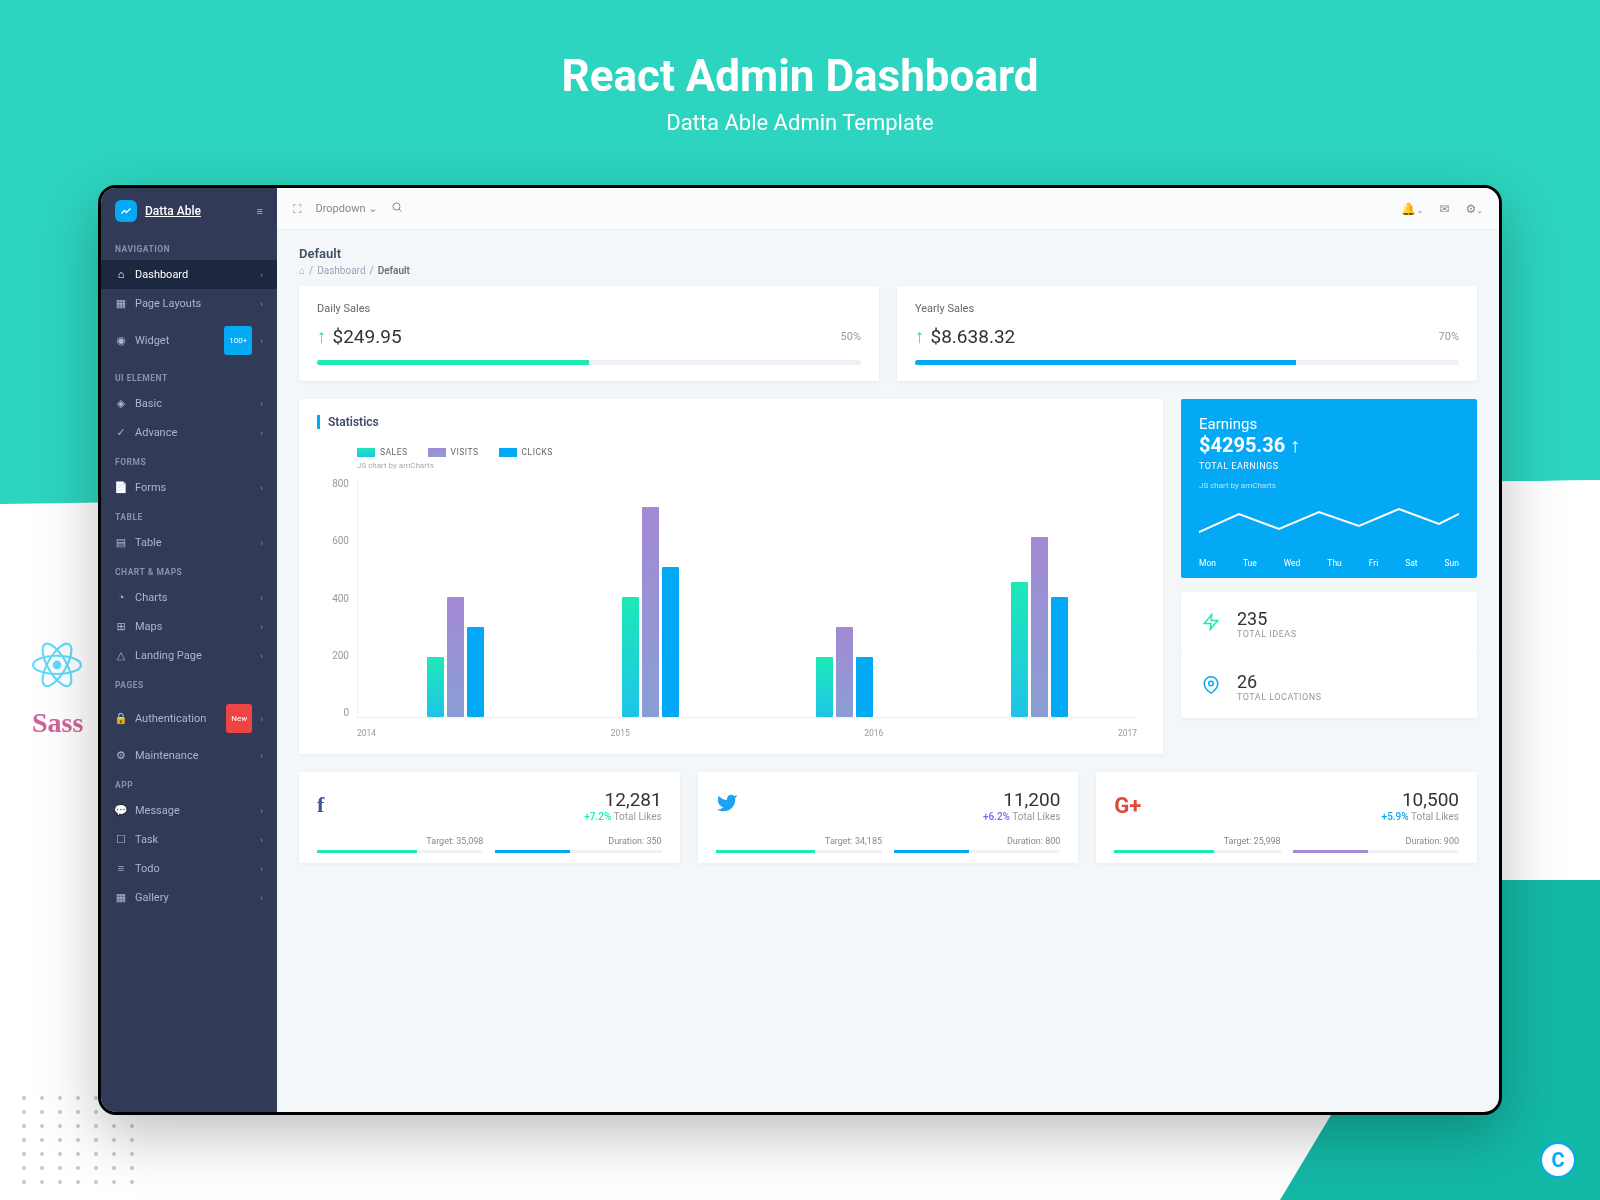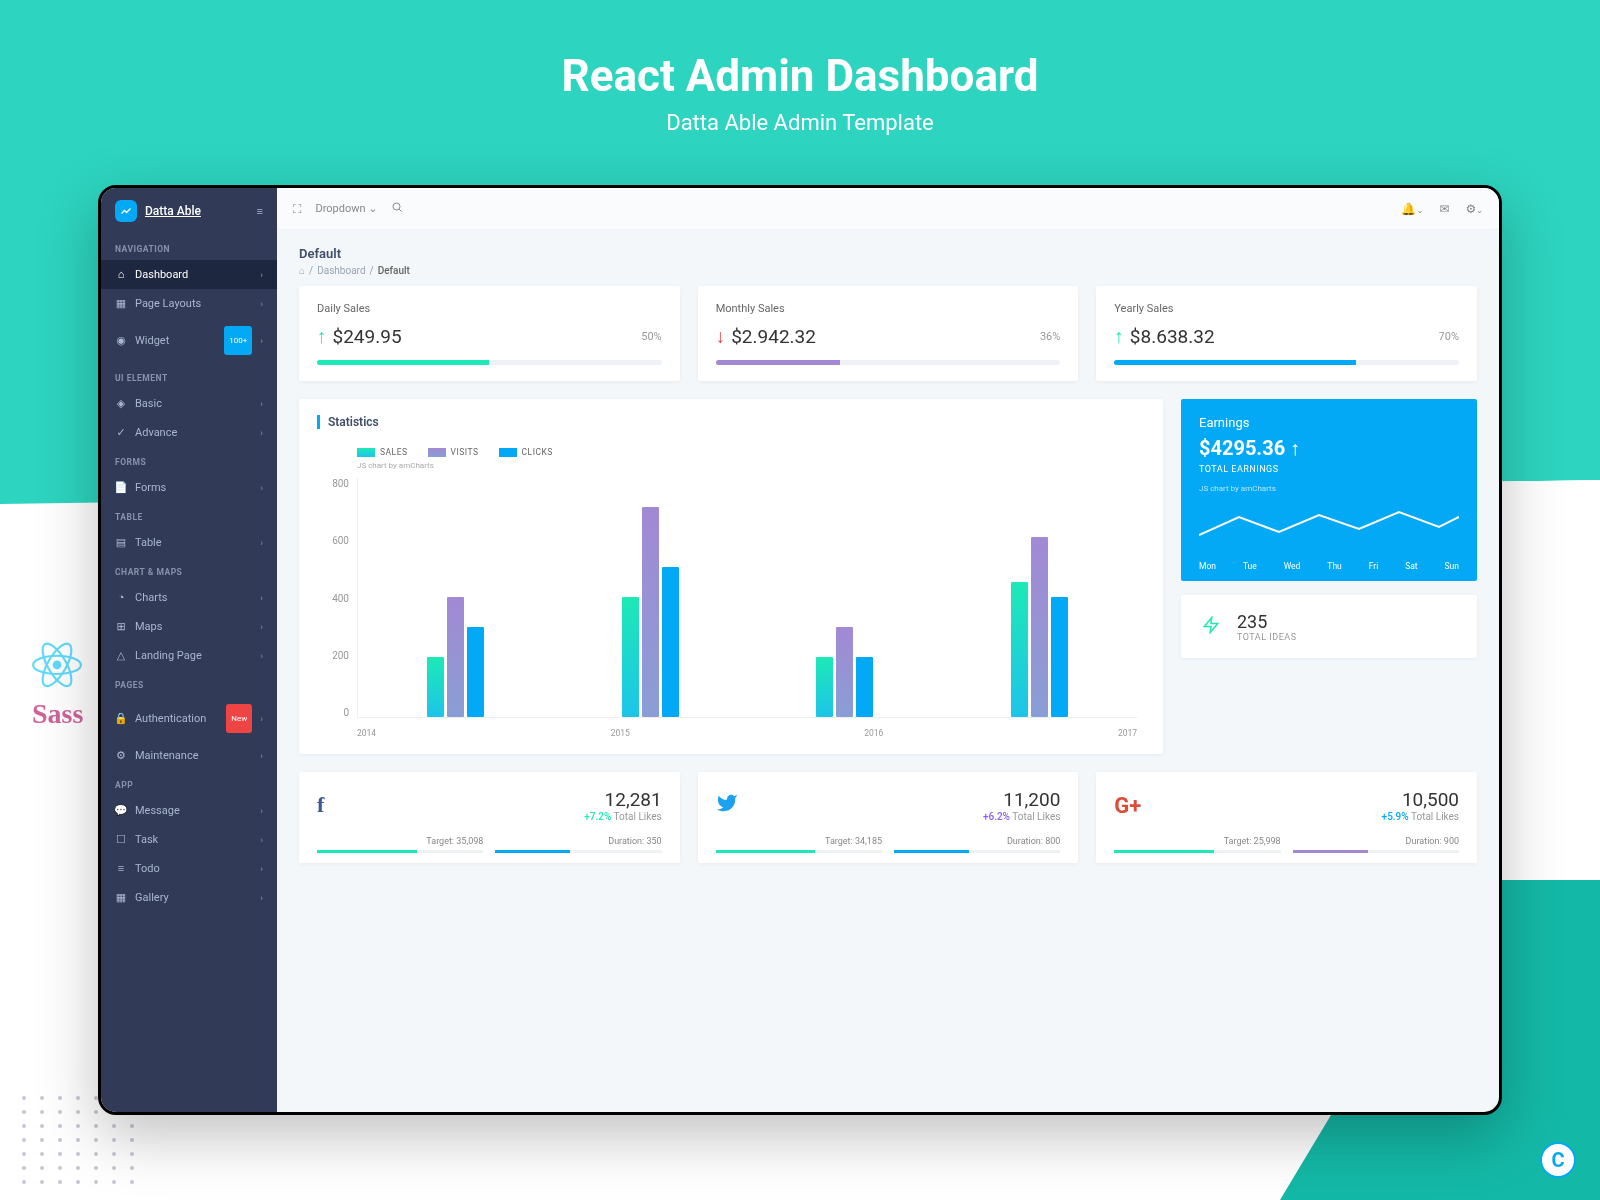--- a/index.html
+++ b/index.html
@@ -68,21 +68,21 @@
 .plot { position:absolute; left:40px; right:8px; top:0; bottom:20px; border-left:1px solid #eee; border-bottom:1px solid #eee; display:flex; justify-content:space-around; align-items:flex-end; }
 .x-axis { position:absolute; left:40px; right:8px; bottom:0; display:flex; justify-content:space-between; font-size:8.5px; color:#999; }
 .bar-group { display:flex; gap:3px; align-items:flex-end; }
 .bar-col { width:17px; border-radius:1px; }
 .grad-teal { background:linear-gradient(180deg,#1de9b6,#1dc4e9); }
 .grad-purple { background:linear-gradient(180deg,#a389d4,#899ed4); }
 .fill-blue { background:#04a9f5; }
 
 .side-col { width:296px; display:flex; flex-direction:column; gap:14px; }
 .earnings { background:#04a9f5; color:#fff; padding:16px 18px 10px; border-radius:2px; }
-.earnings .label { font-size:13px; margin-bottom:6px; }
+.earnings .label { font-size:15px; }
 .earnings .val { font-size:20px; font-weight:700; }
 .earnings .sub { font-size:9px; margin-top:4px; letter-spacing:.5px; }
 .earnings .credit2 { font-size:8px; opacity:.7; margin-top:10px; }
 .spark { margin-top:14px; }
 .week { display:flex; justify-content:space-between; font-size:8.5px; margin-top:10px; }
 .stat-tile { background:#fff; border-radius:2px; padding:16px 18px; display:flex; align-items:center; gap:14px; box-shadow:0 1px 4px rgba(0,0,0,.05); }
 .stat-tile .ico { width:24px; text-align:center; font-size:16px; }
 .stat-tile .num { font-size:18px; color:#333; }
 .stat-tile .txt { font-size:9px; color:#999; letter-spacing:.5px; }
 
@@ -95,21 +95,21 @@
 .social-num .t { font-size:10px; color:#999;text-align:center; }
 .social-num .t .delta { font-weight:500; }
 .social-stats { display:flex; gap:12px; margin-top:14px; }
 .social-half { flex:1; }
 .social-half .lab { font-size:9px; color:#888; text-align:right; margin-bottom:4px; }
 .social-half .sbar { height:3px; background:#eef1f6; }
 .social-half .sbar-fill { height:100%; }
 
 .decor { position:absolute; left:32px; top:640px; z-index:5; }
 .react-logo { width:50px; height:50px; }
-.sass-logo { color:#cf649a; font-family:cursive; font-size:28px; font-weight:700; margin-top:4px; }
+.sass-logo { color:#cf649a; font-family:cursive; font-size:28px; font-weight:700; margin-top:13px; }
 .dots { position:absolute; left:22px; bottom:16px; display:grid; grid-template-columns:repeat(7,8px); gap:10px; z-index:5; }
 .dot { width:4px; height:4px; border-radius:50%; background:#c7c7d4; }
 .corner-c { position:absolute; right:24px; bottom:22px; width:36px; height:36px; border-radius:50%; background:#fff; border:2px solid #04a9f5; display:flex; align-items:center; justify-content:center; color:#04a9f5; font-size:20px; font-weight:700; z-index:30; }
 </style>
 </head>
 <body>
 
 <div class="hero-bg"></div>
 <div class="hero-overlay"></div>
 <div class="hero-accent"></div>
@@ -326,33 +326,20 @@
                 <span class="arrow-up">↑</span>
                 <span>$249.95</span>
               </div>
               <div class="pct">50%</div>
             </div>
     <div class="bar">
               <div class="bar-fill" style="width:50%;background:#1de9b6"></div>
             </div>
           </div>
           <div class="card sales-card">
-            <div class="label">Monthly Sales</div>
-    <div class="val-row">
-              <div class="val">
-                <span class="arrow-down">↓</span>
-                <span>$2.942.32</span>
-              </div>
-              <div class="pct">36%</div>
-            </div>
-    <div class="bar">
-              <div class="bar-fill" style="width:36%;background:#a389d4"></div>
-            </div>
-          </div>
-          <div class="card sales-card">
             <div class="label">Yearly Sales</div>
     <div class="val-row">
               <div class="val">
                 <span class="arrow-up">↑</span>
                 <span>$8.638.32</span>
               </div>
               <div class="pct">70%</div>
             </div>
     <div class="bar">
               <div class="bar-fill" style="width:70%;background:#04a9f5"></div>
@@ -442,20 +429,30 @@
           <div id="tiles-root">
               <div class="stat-tile">
                 <div class="ico" style="color:#1de9b6"><svg width="18" height="18" viewBox="0 0 24 24" fill="none" stroke="currentColor" stroke-width="2">
                     <polygon points="13 2 3 14 12 14 11 22 21 10 12 10 13 2"></polygon>
                   </svg></div>
                 <div>
                   <div class="num">235</div>
                   <div class="txt">TOTAL IDEAS</div>
                 </div>
               </div>
+              <div class="stat-tile">
+                <div class="ico" style="color:#04a9f5"><svg width="18" height="18" viewBox="0 0 24 24" fill="none" stroke="currentColor" stroke-width="2">
+                    <path d="M21 10c0 7-9 13-9 13s-9-6-9-13a9 9 0 0 1 18 0z"></path>
+                    <circle cx="12" cy="10" r="3"></circle>
+                  </svg></div>
+                <div>
+                  <div class="num">26</div>
+                  <div class="txt">TOTAL LOCATIONS</div>
+                </div>
+              </div>
             </div>
         </div>
       </div>
 
       <div class="social-row" id="social-row" style="margin-top:18px">
           <div class="social-card">
             <div class="social-top">
     <span class="social-ico" style="color:#3b5998"><span style="font-family:Georgia;font-weight:700">f</span></span>
     <div class="social-num">
                 <div class="n">12,281</div>

